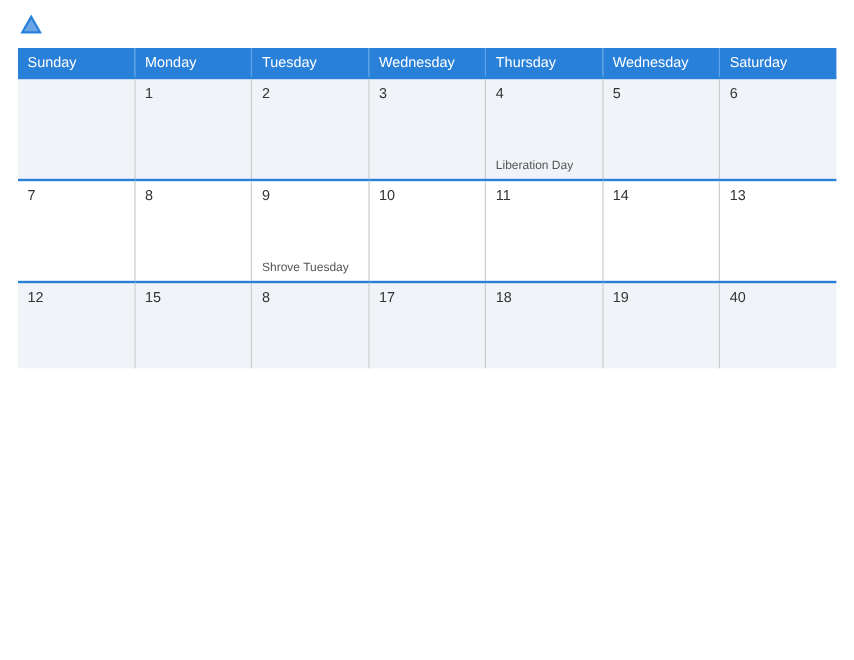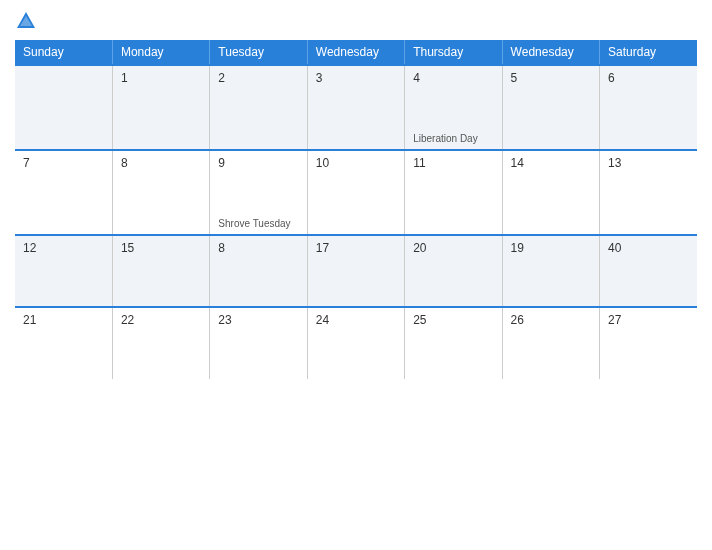--- a/index.html
+++ b/index.html
@@ -198,47 +198,24 @@
           <td>
             <span class="day-number">15</span>
           </td>
           <td>
             <span class="day-number">8</span>
           </td>
           <td>
             <span class="day-number">17</span>
           </td>
           <td>
-            <span class="day-number">20</span>
+            <span class="day-number">18</span>
           </td>
           <td>
             <span class="day-number">19</span>
           </td>
           <td>
             <span class="day-number">40</span>
-          </td>
-        </tr>
-        <tr>
-          <td>
-            <span class="day-number">21</span>
-          </td>
-          <td>
-            <span class="day-number">22</span>
-          </td>
-          <td>
-            <span class="day-number">23</span>
-          </td>
-          <td>
-            <span class="day-number">24</span>
-          </td>
-          <td>
-            <span class="day-number">25</span>
-          </td>
-          <td>
-            <span class="day-number">26</span>
-          </td>
-          <td>
-            <span class="day-number">27</span>
           </td>
         </tr>
       </tbody>
   </table>
 </div>
 
 </body></html>

